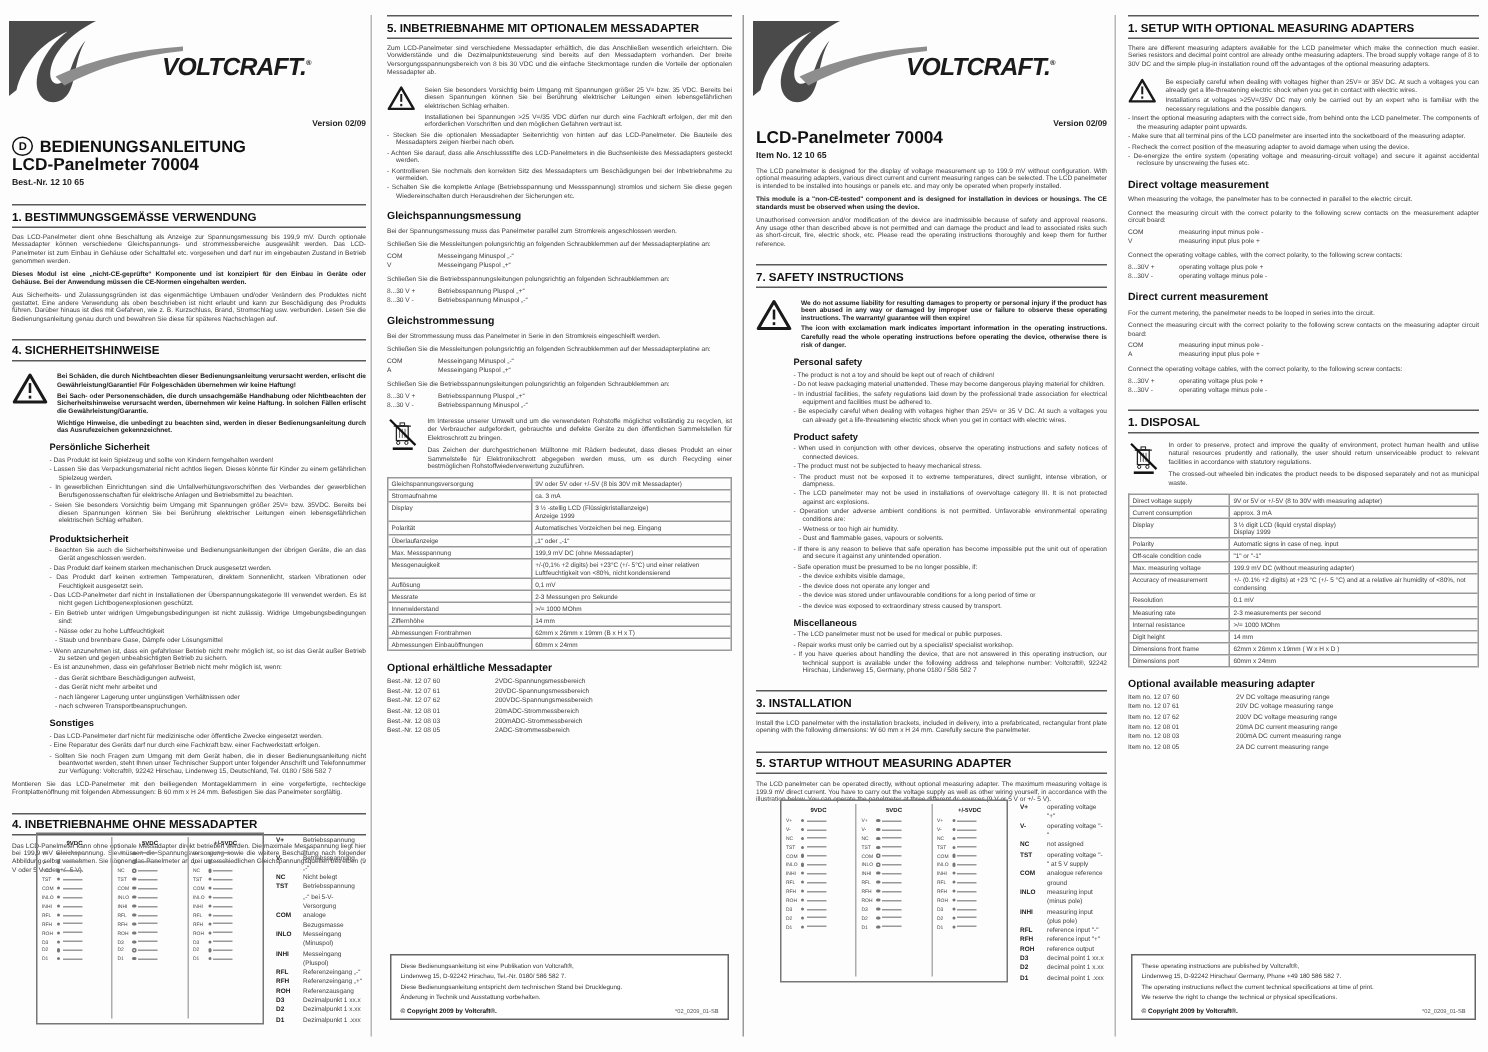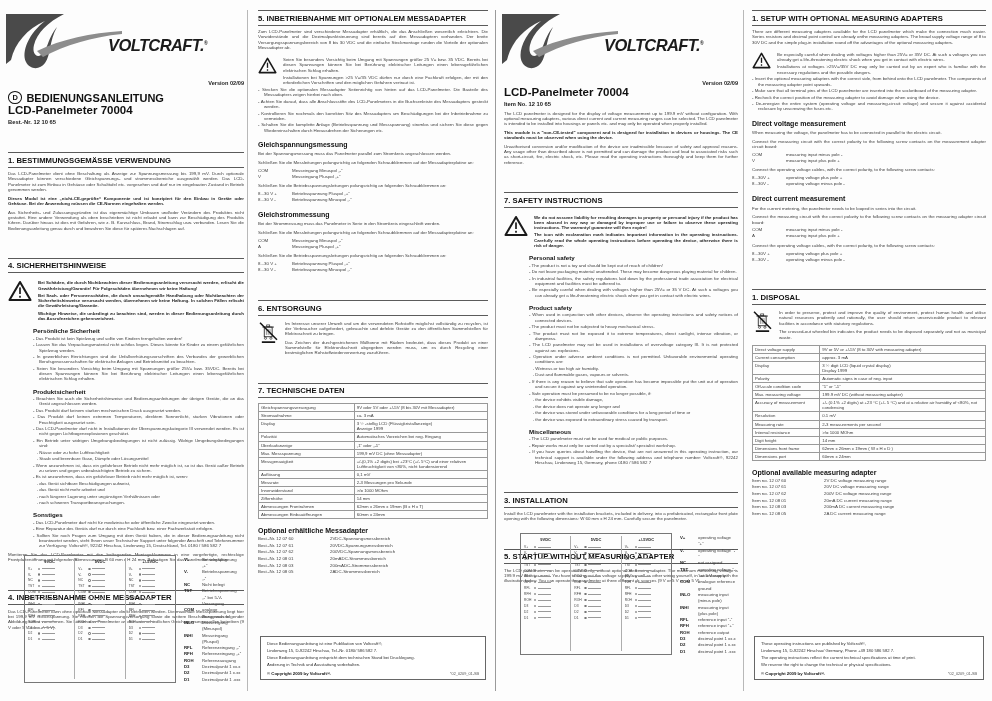--- a/index.html
+++ b/index.html
@@ -20,21 +20,21 @@
   .reg { font-size:5px; font-style:normal; vertical-align:super; }
   .version { text-align:right; font-size:5.6px; font-weight:bold; color:#222; margin-top:2px; }
   .doc-title { display:flex; align-items:center; gap:4px; margin-top:5px;
                font-size:11px; font-weight:bold; color:#101010; }
   .badge { border:1.3px solid #111; border-radius:50%; font-size:7.5px; padding:1px 3.5px;
            display:inline-block; font-weight:bold; }
   .product { font-size:11.5px; font-weight:bold; color:#111; }
   .orderno { font-size:5.8px; font-weight:bold; margin-top:3px; color:#222; }
 
   h2.sec { font-size:7.7px; font-weight:bold; color:#111; border-top:1px solid #5a5a5a;
-           border-bottom:1px solid #5a5a5a; padding:2.5px 0 2px; margin-top:27px; }
+           border-bottom:1px solid #5a5a5a; padding:2.5px 0 2px; margin-top:11px; }
   h2.first { margin-top:4px; }
   h3.sub  { font-size:6.2px; font-weight:bold; color:#111; margin:6px 0 1.5px; }
   h3.sub2 { font-size:7px;  font-weight:bold; color:#111; margin:8px 0 2px; }
   p.b  { font-size:4.4px; line-height:1.2; margin-top:3.5px; text-align:justify; }
   p.bold { font-weight:bold; color:#1d1d1d; }
 
   .warnrow { display:flex; gap:6px; margin-top:5px; }
   .wt { flex:1; }
   .wline  { font-size:4.4px; line-height:1.2; font-weight:bold; color:#1d1d1d;
             margin-top:2px; text-align:justify; }
@@ -510,41 +510,39 @@
   <div class="trm">
         <span class="t">8...30 V +</span>
         <span>Betriebsspannung Pluspol „+“</span>
       </div>
       <div class="trm">
         <span class="t">8...30 V -</span>
         <span>Betriebsspannung Minuspol „-“</span>
       </div>
     </div>
 
-  <h2 class="sec">6. ENTSORGUNG</h2>
   <div class="disposal">
     <svg class="bin" viewBox="0 0 34 38">
       <rect x="10" y="10" width="13" height="16" fill="none" stroke="#222" stroke-width="1.4"></rect>
       <line x1="7" y1="10" x2="26" y2="10" stroke="#222" stroke-width="1.4"></line>
       <rect x="14" y="6.5" width="5" height="3" fill="none" stroke="#222" stroke-width="1.1"></rect>
       <line x1="13.5" y1="13" x2="13.5" y2="23" stroke="#222" stroke-width="0.8"></line>
       <line x1="16.5" y1="13" x2="16.5" y2="23" stroke="#222" stroke-width="0.8"></line>
       <line x1="19.5" y1="13" x2="19.5" y2="23" stroke="#222" stroke-width="0.8"></line>
       <circle cx="12" cy="28.5" r="1.8" fill="none" stroke="#222" stroke-width="1.1"></circle>
       <circle cx="21" cy="28.5" r="1.8" fill="none" stroke="#222" stroke-width="1.1"></circle>
       <line x1="3" y1="3" x2="31" y2="31" stroke="#111" stroke-width="2.4"></line>
       <rect x="6" y="33.5" width="22" height="2.8" fill="#111"></rect>
     </svg>
     <div>
       <p class="b" style="margin-top:0">Im Interesse unserer Umwelt und um die verwendeten Rohstoffe möglichst vollständig zu recyclen, ist der Verbraucher aufgefordert, gebrauchte und defekte Geräte zu den öffentlichen Sammelstellen für Elektroschrott zu bringen.</p>
       <p class="b">Das Zeichen der durchgestrichenen Mülltonne mit Rädern bedeutet, dass dieses Produkt an einer Sammelstelle für Elektronikschrott abgegeben werden muss, um es durch Recycling einer bestmöglichen Rohstoffwiederverwertung zuzuführen.</p>
     </div>
   </div>
 
-  <h2 class="sec">7. TECHNISCHE DATEN</h2>
   <div class="ttable de-t">
 
   <div class="trow">
         <span class="tk">Gleichspannungsversorgung</span>
         <span class="tv">9V oder 5V oder +/-5V (8 bis 30V mit Messadapter)</span>
       </div>
       <div class="trow">
         <span class="tk">Stromaufnahme</span>
         <span class="tv">ca. 3 mA</span>
       </div>

